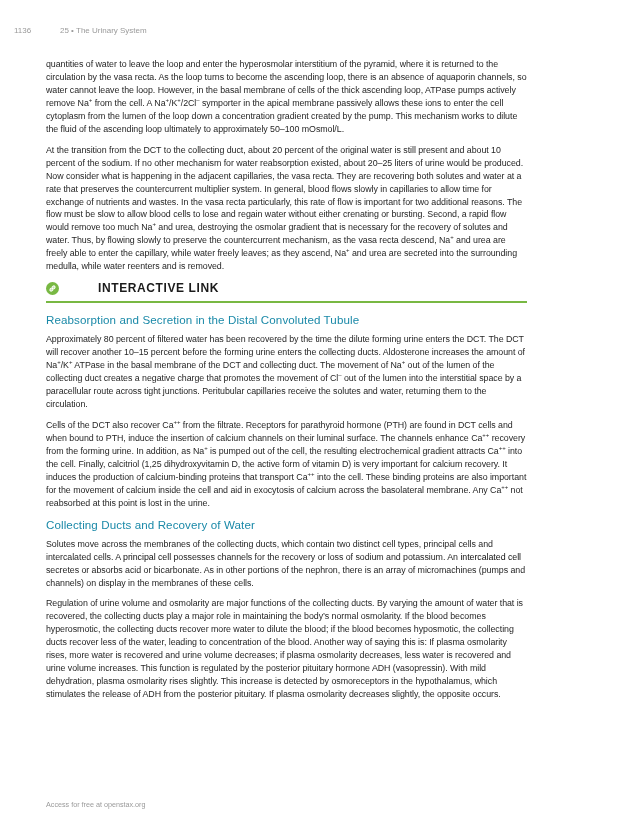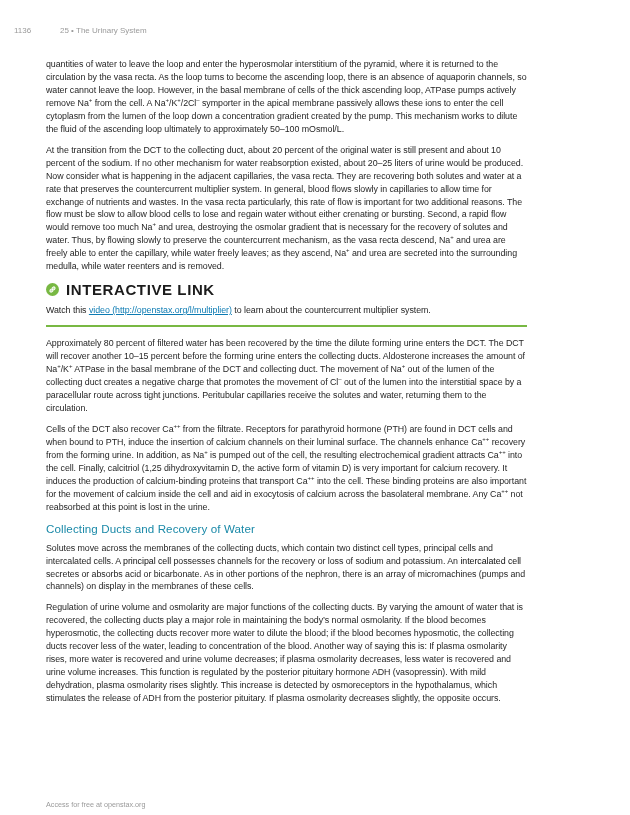--- a/index.html
+++ b/index.html
@@ -4,21 +4,21 @@
 <style>
   html, body { margin:0; padding:0; background:#ffffff; }
   body { width:630px; height:815px; position:relative; overflow:hidden; font-family:"Liberation Sans", sans-serif; color:#222; }
   .header { position:absolute; top:26px; left:14px; font-size:8px; color:#9a9a9a; }
   .header .pg { display:inline-block; width:46px; }
   .content { position:absolute; left:46px; top:58px; width:481px; }
   p { margin:0 0 8px 0; font-size:8.85px; line-height:12.95px; color:#262626; letter-spacing:-0.05px; }
   sup { font-size:6px; line-height:0; vertical-align:4px; }
   .il-head { display:flex; align-items:center; margin:4px 0 6px 0; }
   .il-icon { width:13px; height:13px; border-radius:50%; background:#78b843; display:inline-flex; align-items:center; justify-content:center; margin-right:7px; }
-  .il-title { font-size:15px; font-weight:bold; letter-spacing:0.6px; color:#1b1b1b; }
+  .il-title { font-size:12px; font-weight:bold; letter-spacing:0.6px; color:#1b1b1b;margin-left:32px; }
   .link { color:#0c7bb3; text-decoration:underline; }
   .rule { height:2px; background:#78b843; margin:3px 0 10px 0; }
   h2 { margin:0 0 7px 0; font-size:11.6px; font-weight:normal; color:#1a89a8; letter-spacing:0.1px; }
   b { font-weight:normal; color:#111; }
   .footer { position:absolute; left:46px; top:800px; font-size:7.2px; color:#9a9a9a; }
 </style>
 </head>
 <body>
 
 <div class="header">
@@ -36,23 +36,23 @@
       <svg width="9" height="9" viewBox="0 0 10 10">
           <g fill="none" stroke="#fff" stroke-width="1.3" stroke-linecap="round">
             <path d="M4.2 5.8 L5.8 4.2"></path>
             <path d="M3.6 4.6 L2.4 5.8 a1.3 1.3 0 0 0 1.8 1.8 L5.4 6.4"></path>
             <path d="M6.4 5.4 L7.6 4.2 a1.3 1.3 0 0 0 -1.8 -1.8 L4.6 3.6"></path>
           </g>
         </svg>
     </span>
     <span class="il-title">INTERACTIVE LINK</span>
   </div>
-  <p><span>Watch this </span><a class="link">video (http://openstax.org/l/multiplier)</a><span> to learn about the countercurrent multiplier system.</span></p>
   <div class="rule"></div>
 
+  <h2>Reabsorption and Secretion in the Distal Convoluted Tubule</h2>
   <p><span>Approximately 80 percent of filtered water has been recovered by the time the dilute forming urine enters the DCT. The DCT will recover another 10–15 percent before the forming urine enters the collecting ducts. Aldosterone increases the amount of Na</span><sup>+</sup><span>/K</span><sup>+</sup><span> ATPase in the basal membrane of the DCT and collecting duct. The movement of Na</span><sup>+</sup><span> out of the lumen of the collecting duct creates a negative charge that promotes the movement of Cl</span><sup>–</sup><span> out of the lumen into the interstitial space by a paracellular route across tight junctions. Peritubular capillaries receive the solutes and water, returning them to the circulation.</span></p>
 
   <p><span>Cells of the DCT also recover Ca</span><sup>++</sup><span> from the filtrate. Receptors for parathyroid hormone (PTH) are found in DCT cells and when bound to PTH, induce the insertion of calcium channels on their luminal surface. The channels enhance Ca</span><sup>++</sup><span> recovery from the forming urine. In addition, as Na</span><sup>+</sup><span> is pumped out of the cell, the resulting electrochemical gradient attracts Ca</span><sup>++</sup><span> into the cell. Finally, calcitriol (1,25 dihydroxyvitamin D, the active form of vitamin D) is very important for calcium recovery. It induces the production of calcium-binding proteins that transport Ca</span><sup>++</sup><span> into the cell. These binding proteins are also important for the movement of calcium inside the cell and aid in exocytosis of calcium across the basolateral membrane. Any Ca</span><sup>++</sup><span> not reabsorbed at this point is lost in the urine.</span></p>
 
   <h2>Collecting Ducts and Recovery of Water</h2>
   <p><span>Solutes move across the membranes of the collecting ducts, which contain two distinct cell types, principal cells and intercalated cells. A </span><b>principal cell</b><span> possesses channels for the recovery or loss of sodium and potassium. An </span><b>intercalated cell</b><span> secretes or absorbs acid or bicarbonate. As in other portions of the nephron, there is an array of micromachines (pumps and channels) on display in the membranes of these cells.</span></p>
 
   <p>Regulation of urine volume and osmolarity are major functions of the collecting ducts. By varying the amount of water that is recovered, the collecting ducts play a major role in maintaining the body’s normal osmolarity. If the blood becomes hyperosmotic, the collecting ducts recover more water to dilute the blood; if the blood becomes hyposmotic, the collecting ducts recover less of the water, leading to concentration of the blood. Another way of saying this is: If plasma osmolarity rises, more water is recovered and urine volume decreases; if plasma osmolarity decreases, less water is recovered and urine volume increases. This function is regulated by the posterior pituitary hormone ADH (vasopressin). With mild dehydration, plasma osmolarity rises slightly. This increase is detected by osmoreceptors in the hypothalamus, which stimulates the release of ADH from the posterior pituitary. If plasma osmolarity decreases slightly, the opposite occurs.</p>
 </div>
 

